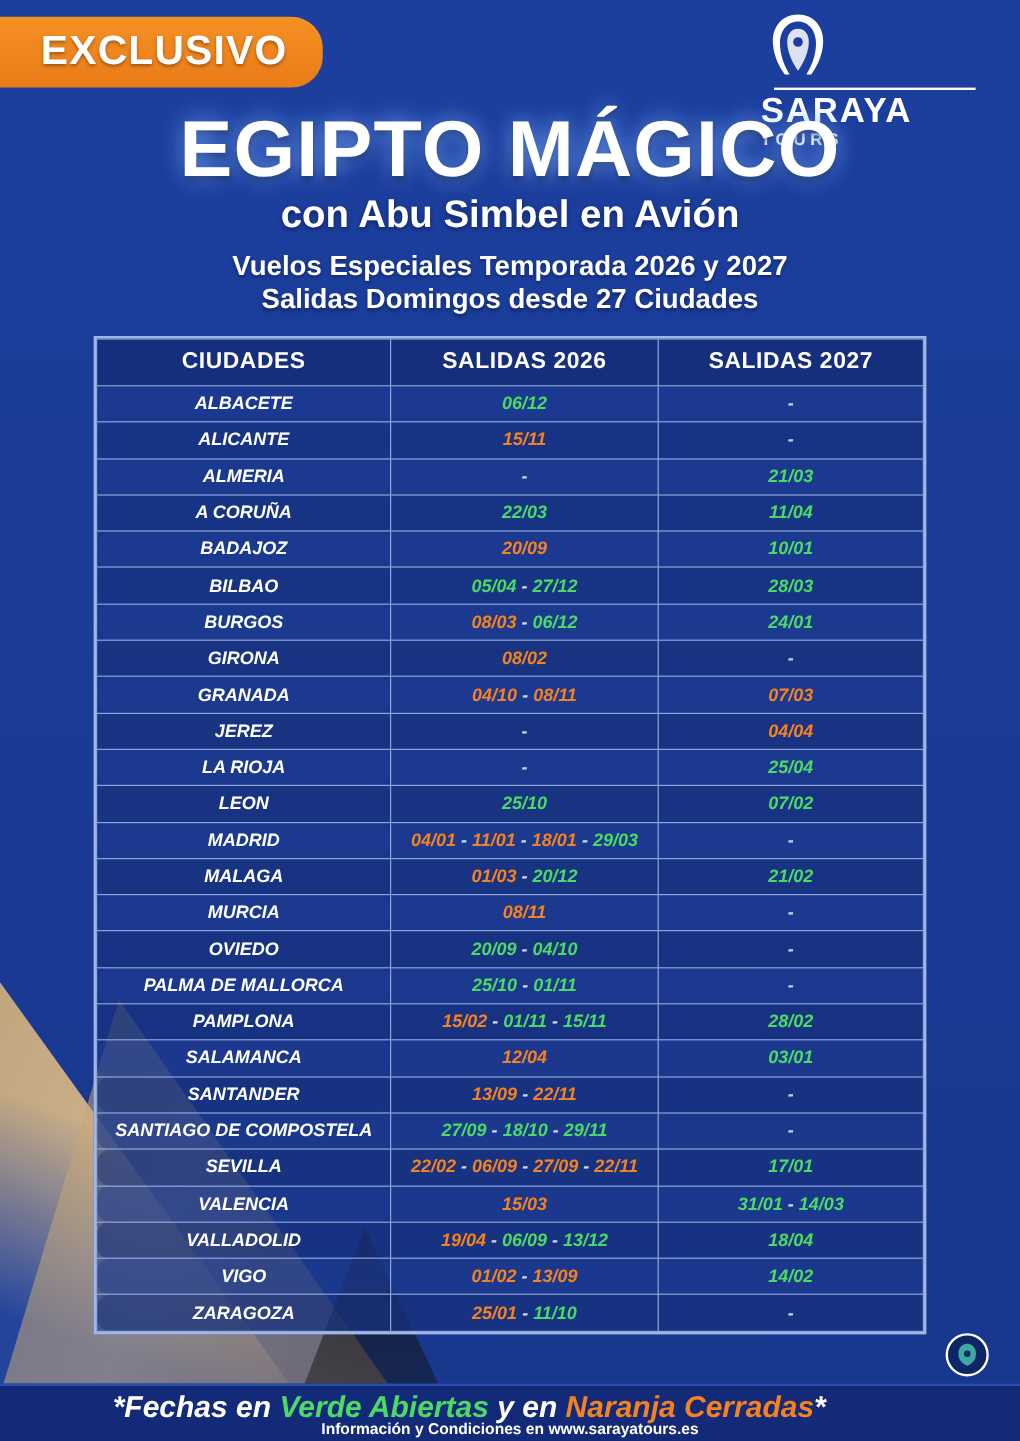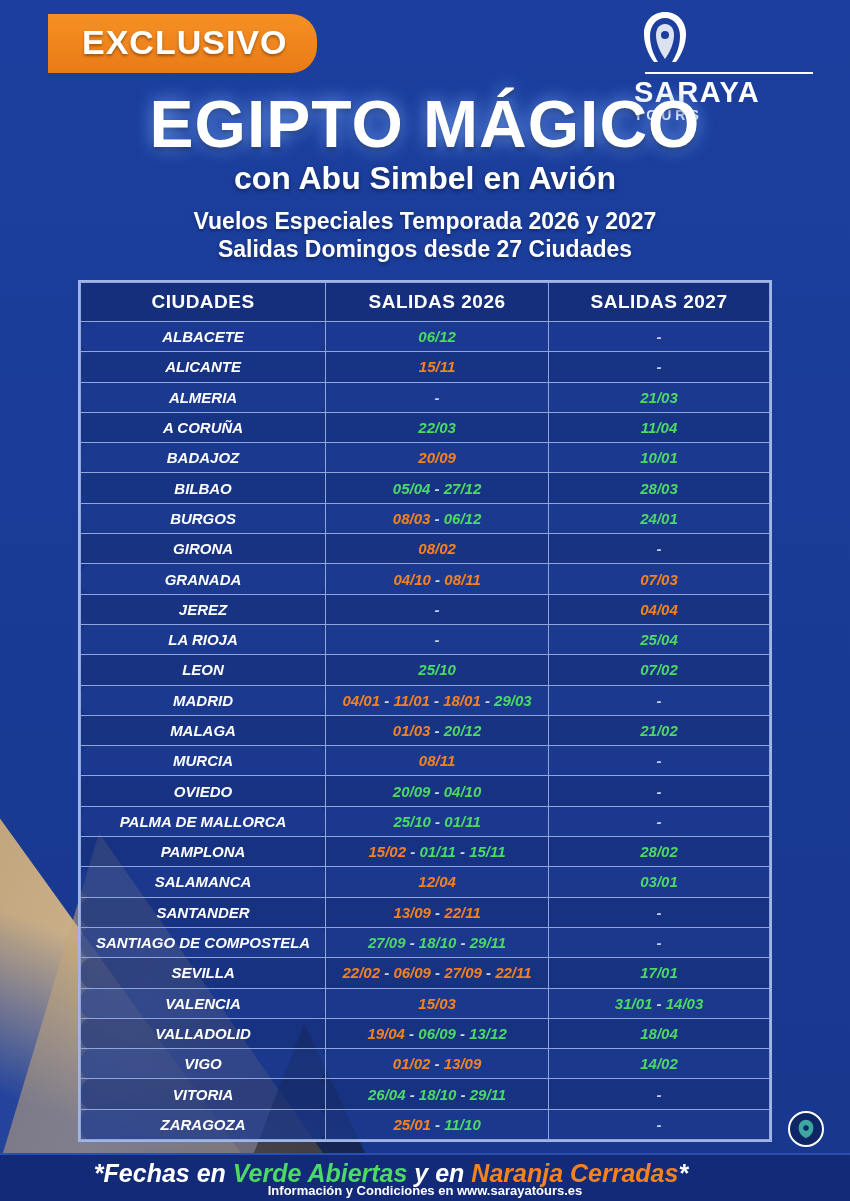--- a/index.html
+++ b/index.html
@@ -49,21 +49,20 @@
     position: absolute;
     left: 0; top: 14px;
     background: linear-gradient(180deg,#f59023,#ea7b17);
     color: #ffffff;
     font-size: 34px;
     font-weight: bold;
     letter-spacing: 1px;
     padding: 9px 30px 11px 34px;
     border-radius: 0 26px 26px 0;
     text-shadow: 0 2px 3px rgba(0,0,0,.35);
-    margin-left: 48px;
   }
 
   
   .logo {
     position: absolute;
     right: 26px; top: 10px;
     color: #fff;
     width: 190px;
   }
   .logo-mark { display:block; margin: 0 auto 2px; }
@@ -319,25 +318,20 @@
             <td class="city">VALLADOLID</td>
             <td class="dates"><span class="o">19/04</span><span class="sep"> - </span><span class="g">06/09</span><span class="sep"> - </span><span class="g">13/12</span></td>
             <td class="dates"><span class="g">18/04</span></td>
           </tr>
           <tr>
             <td class="city">VIGO</td>
             <td class="dates"><span class="o">01/02</span><span class="sep"> - </span><span class="o">13/09</span></td>
             <td class="dates"><span class="g">14/02</span></td>
           </tr>
           <tr>
-            <td class="city">VITORIA</td>
-            <td class="dates"><span class="g">26/04</span><span class="sep"> - </span><span class="g">18/10</span><span class="sep"> - </span><span class="g">29/11</span></td>
-            <td class="dates"><span class="dash">-</span></td>
-          </tr>
-          <tr>
             <td class="city">ZARAGOZA</td>
             <td class="dates"><span class="o">25/01</span><span class="sep"> - </span><span class="g">11/10</span></td>
             <td class="dates"><span class="dash">-</span></td>
           </tr>
         </tbody>
     </table>
   </div>
 
   <div class="seal">
     <svg width="22" height="22" viewBox="0 0 24 24" aria-hidden="true">

